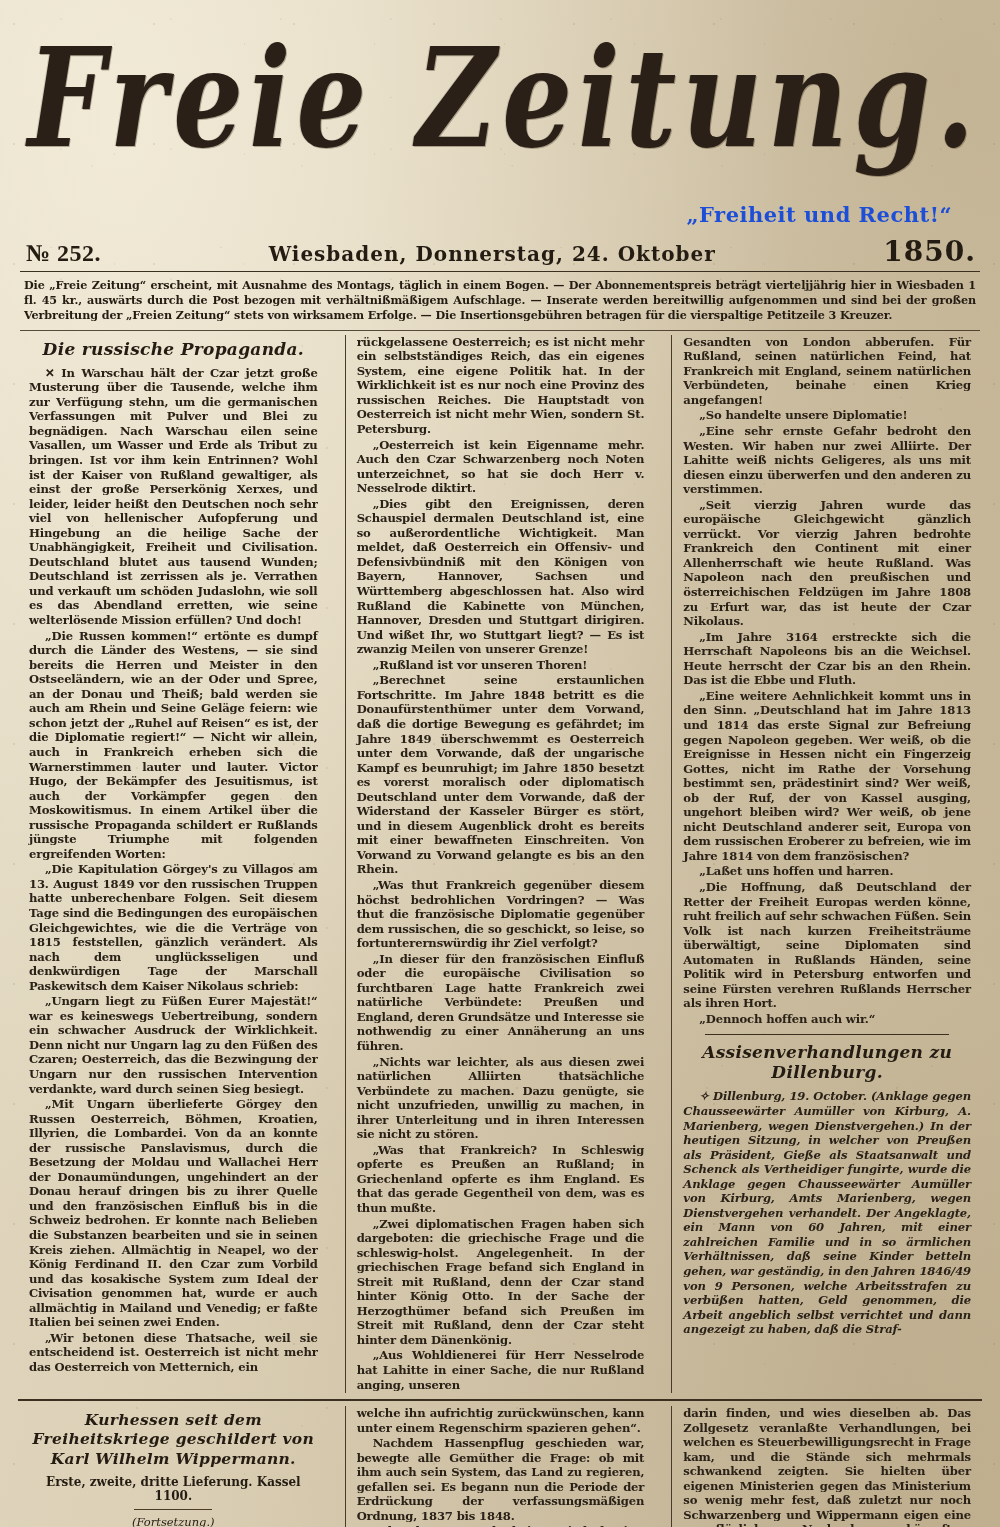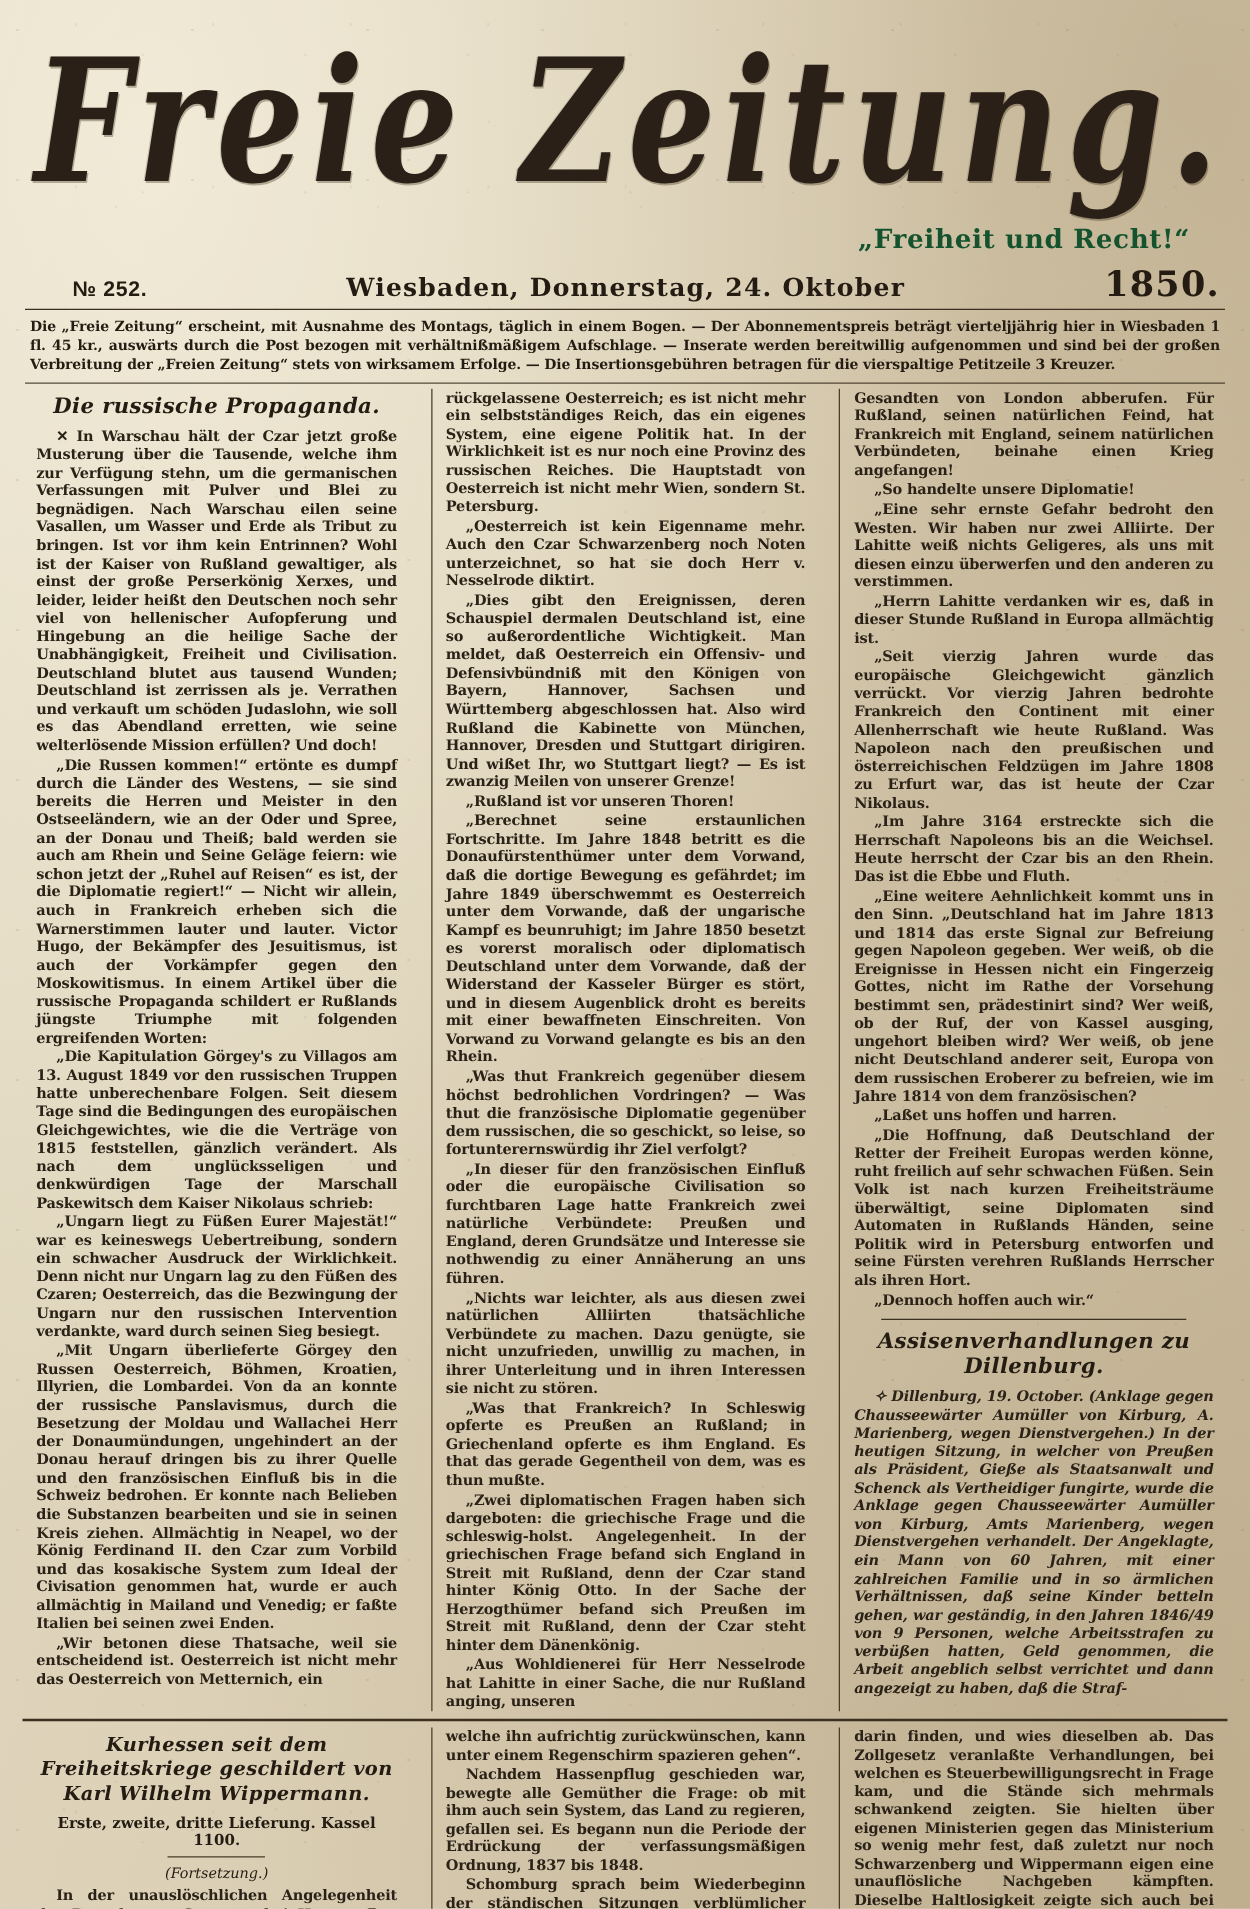--- a/index.html
+++ b/index.html
@@ -64,37 +64,36 @@
     transform-origin: center top;
     margin-top: 14px;
     white-space: nowrap;
   }
   .motto {
     font-family: "DejaVu Serif", serif;
     font-weight: bold;
     font-size: 21px;
     text-align: right;
     padding-right: 30px;
-    margin-top: 38px;
-    color: #14532d;
+    margin-top: 62px;
+    color: #1d4ed8;
     letter-spacing: .5px;
   }
   .issueline {
     display: flex;
     align-items: baseline;
     justify-content: space-between;
     margin-top: 8px;
     padding: 0 6px 0 8px;
   }
   .issue-no {
-    font-family: Liberation Sans, sans-serif;
-    font-weight: bold;
-    font-size: 17px;
+    font-family: Liberation Serif, serif;
+    font-weight: bold;
+    font-size: 24px;
     letter-spacing: .5px;
-    margin-left: 32px;
   }
   .place-date {
     font-family: "DejaVu Serif", serif;
     font-weight: bold;
     font-size: 20px;
     letter-spacing: 1px;
     text-align: center;
   }
   .year {
     font-family: "DejaVu Serif", serif;
@@ -238,21 +237,20 @@
       <p class="body ind">„Nichts war leichter, als aus diesen zwei natürlichen Alliirten thatsächliche Verbündete zu machen. Dazu genügte, sie nicht unzufrieden, unwillig zu machen, in ihrer Unterleitung und in ihren Interessen sie nicht zu stören.</p>
       <p class="body ind">„Was that Frankreich? In Schleswig opferte es Preußen an Rußland; in Griechenland opferte es ihm England. Es that das gerade Gegentheil von dem, was es thun mußte.</p>
       <p class="body ind">„Zwei diplomatischen Fragen haben sich dargeboten: die griechische Frage und die schleswig-holst. Angelegenheit. In der griechischen Frage befand sich England in Streit mit Rußland, denn der Czar stand hinter König Otto. In der Sache der Herzogthümer befand sich Preußen im Streit mit Rußland, denn der Czar steht hinter dem Dänenkönig.</p>
       <p class="body ind">„Aus Wohldienerei für Herr Nesselrode hat Lahitte in einer Sache, die nur Rußland anging, unseren</p>
     </div>
 
     <div class="col">
       <p class="body">Gesandten von London abberufen. Für Rußland, seinen natürlichen Feind, hat Frankreich mit England, seinem natürlichen Verbündeten, beinahe einen Krieg angefangen!</p>
       <p class="body ind">„So handelte unsere Diplomatie!</p>
       <p class="body ind">„Eine sehr ernste Gefahr bedroht den Westen. Wir haben nur zwei Alliirte. Der Lahitte weiß nichts Geligeres, als uns mit diesen einzu überwerfen und den anderen zu verstimmen.</p>
-      <p class="body ind">„Herrn Lahitte verdanken wir es, daß in dieser Stunde Rußland in Europa allmächtig ist.</p>
       <p class="body ind">„Seit vierzig Jahren wurde das europäische Gleichgewicht gänzlich verrückt. Vor vierzig Jahren bedrohte Frankreich den Continent mit einer Allenherrschaft wie heute Rußland. Was Napoleon nach den preußischen und österreichischen Feldzügen im Jahre 1808 zu Erfurt war, das ist heute der Czar Nikolaus.</p>
       <p class="body ind">„Im Jahre 3164 erstreckte sich die Herrschaft Napoleons bis an die Weichsel. Heute herrscht der Czar bis an den Rhein. Das ist die Ebbe und Fluth.</p>
       <p class="body ind">„Eine weitere Aehnlichkeit kommt uns in den Sinn. „Deutschland hat im Jahre 1813 und 1814 das erste Signal zur Befreiung gegen Napoleon gegeben. Wer weiß, ob die Ereignisse in Hessen nicht ein Fingerzeig Gottes, nicht im Rathe der Vorsehung bestimmt sen, prädestinirt sind? Wer weiß, ob der Ruf, der von Kassel ausging, ungehort bleiben wird? Wer weiß, ob jene nicht Deutschland anderer seit, Europa von dem russischen Eroberer zu befreien, wie im Jahre 1814 von dem französischen?</p>
       <p class="body ind">„Laßet uns hoffen und harren.</p>
       <p class="body ind">„Die Hoffnung, daß Deutschland der Retter der Freiheit Europas werden könne, ruht freilich auf sehr schwachen Füßen. Sein Volk ist nach kurzen Freiheitsträume überwältigt, seine Diplomaten sind Automaten in Rußlands Händen, seine Politik wird in Petersburg entworfen und seine Fürsten verehren Rußlands Herrscher als ihren Hort.</p>
       <p class="body ind">„Dennoch hoffen auch wir.“</p>
       <p class="body ind"></p>
 
       <hr class="sep">
 

